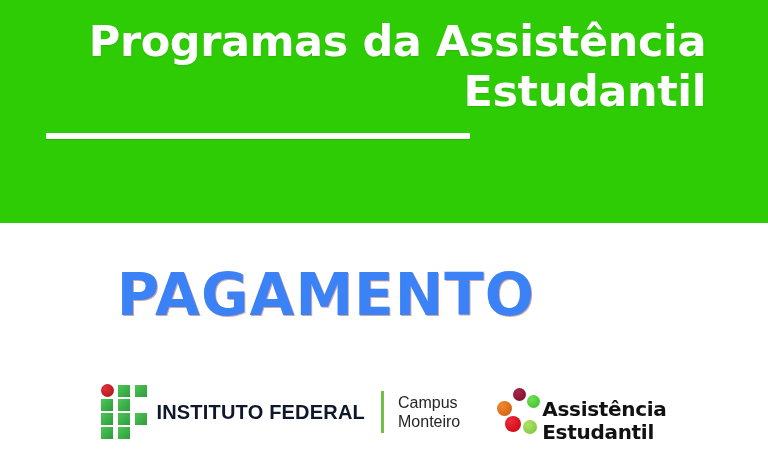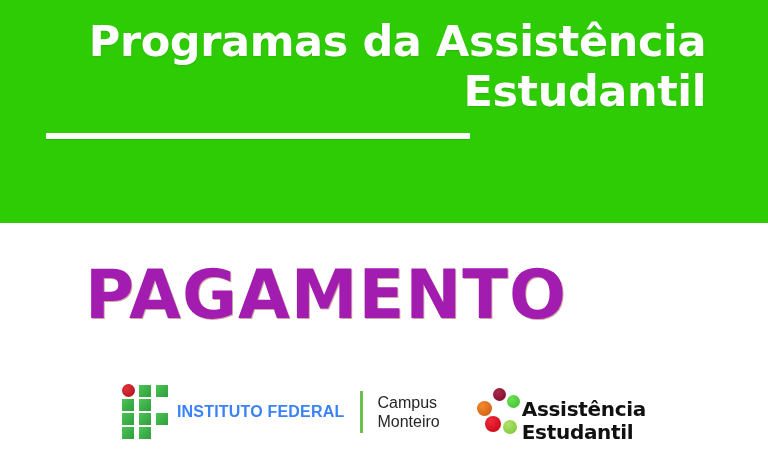--- a/index.html
+++ b/index.html
@@ -80,23 +80,23 @@
     height: 229px;
     background: #ffffff;
   }
 
   .headline {
     position: absolute;
     left: 0;
     top: 41px;
     width: 652px;
     text-align: center;
-    color: #a21caf;
+    color: #3b82f6;
     font-family: "DejaVu Sans", sans-serif;
-    font-size: 67px;
+    font-size: 58px;
     font-weight: bold;
     letter-spacing: 1px;
     line-height: 62px;
     text-shadow: 1px 1px 0 rgba(120,0,0,0.35);
   }
 
   
   .footer {
     position: absolute;
     left: 0;
@@ -135,23 +135,23 @@
     background-image: radial-gradient(circle at 35% 32%, #E0333A 0%, #A60E18 100%);
   }
   .ifpb-words {
     display: flex;
     flex-direction: column;
     justify-content: center;
     line-height: 1;
   }
   .ifpb-name {
     font-family: "Liberation Sans", sans-serif;
-    font-size: 16px;
-    font-weight: bold;
-    color: #3b82f6;
+    font-size: 20px;
+    font-weight: bold;
+    color: #0f172a;
     letter-spacing: 0.2px;
   }
   .ifpb-state {
     font-family: "Liberation Sans", sans-serif;
     font-size: 15px;
     font-weight: normal;
     color: #333333;
     margin-top: 4px;
     letter-spacing: 0.2px;
   }

